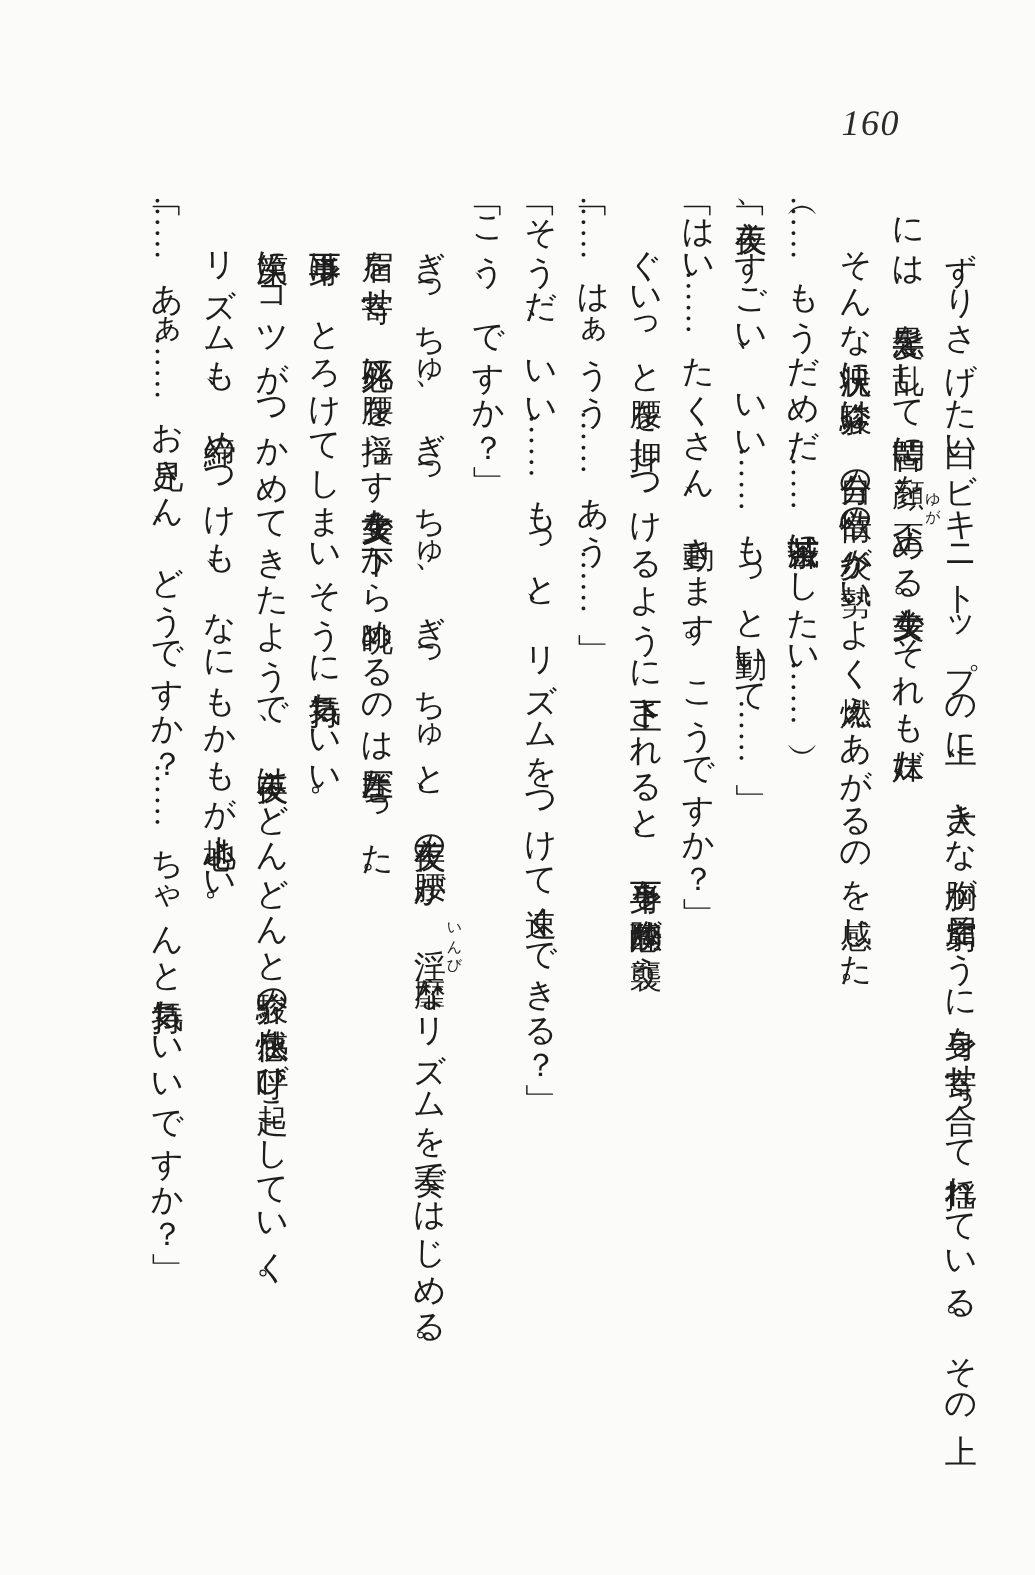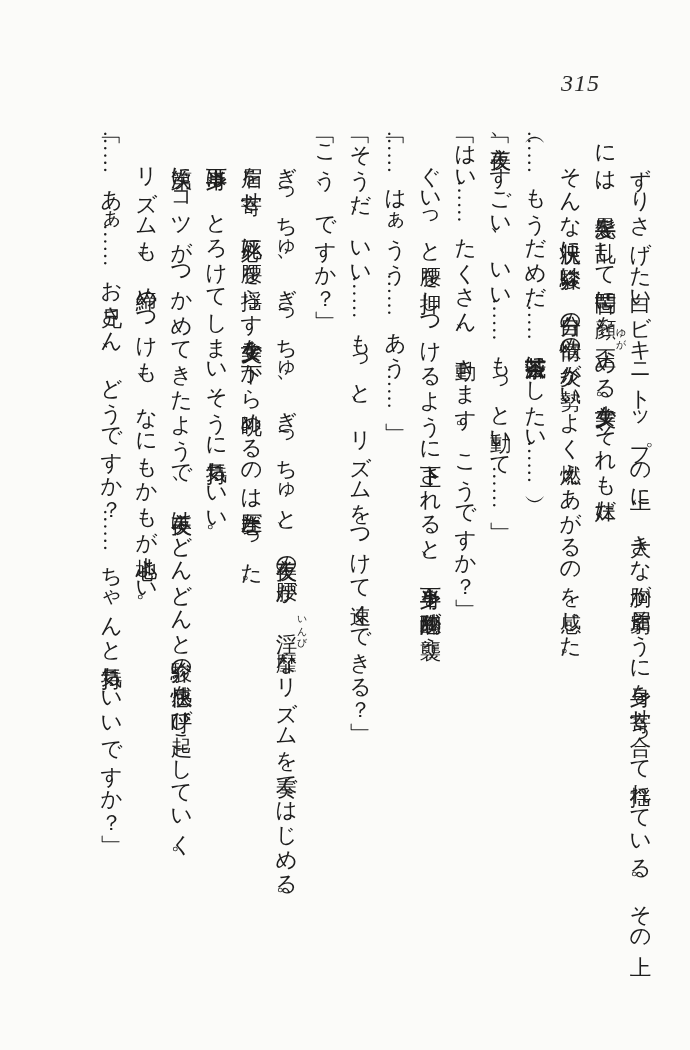--- a/index.html
+++ b/index.html
@@ -41,21 +41,21 @@
   rt {
     font-size: 10px;
     letter-spacing: 0;
     color: #1d1d1d;
   }
 </style>
 </head>
 <body>
 
 <div class="page">
-  <div class="page-number">315</div>
+  <div class="page-number">160</div>
   <div class="text-block" lang="ja">
       <p class="para indent">ずりさげた白いビキニトップの上に、大きな胸が窮屈そうに身を寄せ合って揺れている。その上には、黒髪を乱して苦悶に顔を<ruby>歪<rt>ゆが</rt></ruby>める美少女。それも妹だ。</p>
       <p class="para indent">そんな状況に駿介は、自分の情欲の炎が勢いよく燃えあがるのを感じた。</p>
       <p class="para">（……もうだめだ……滅茶苦茶にしたい……）</p>
       <p class="para">「美夜、すごい、いい……もっと動いて……」</p>
       <p class="para">「はい……たくさん、動きます。こうですか？」</p>
       <p class="para indent">ぐいっと腰を押しつけるように上下されると、下半身を陶酔感が襲う。</p>
       <p class="para">「……はぁうう……あう……」</p>
       <p class="para">「そうだ、いい……もっと、リズムをつけて速くできる？」</p>
       <p class="para">「こう、ですか？」</p>

